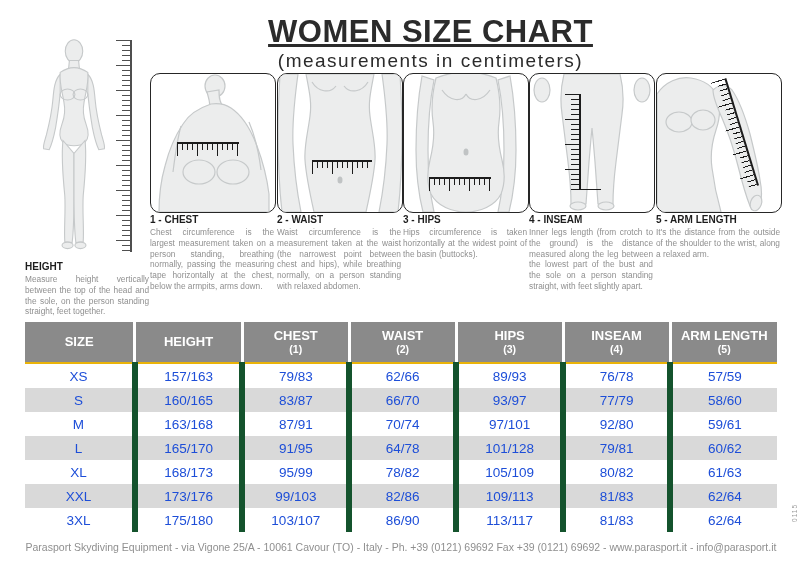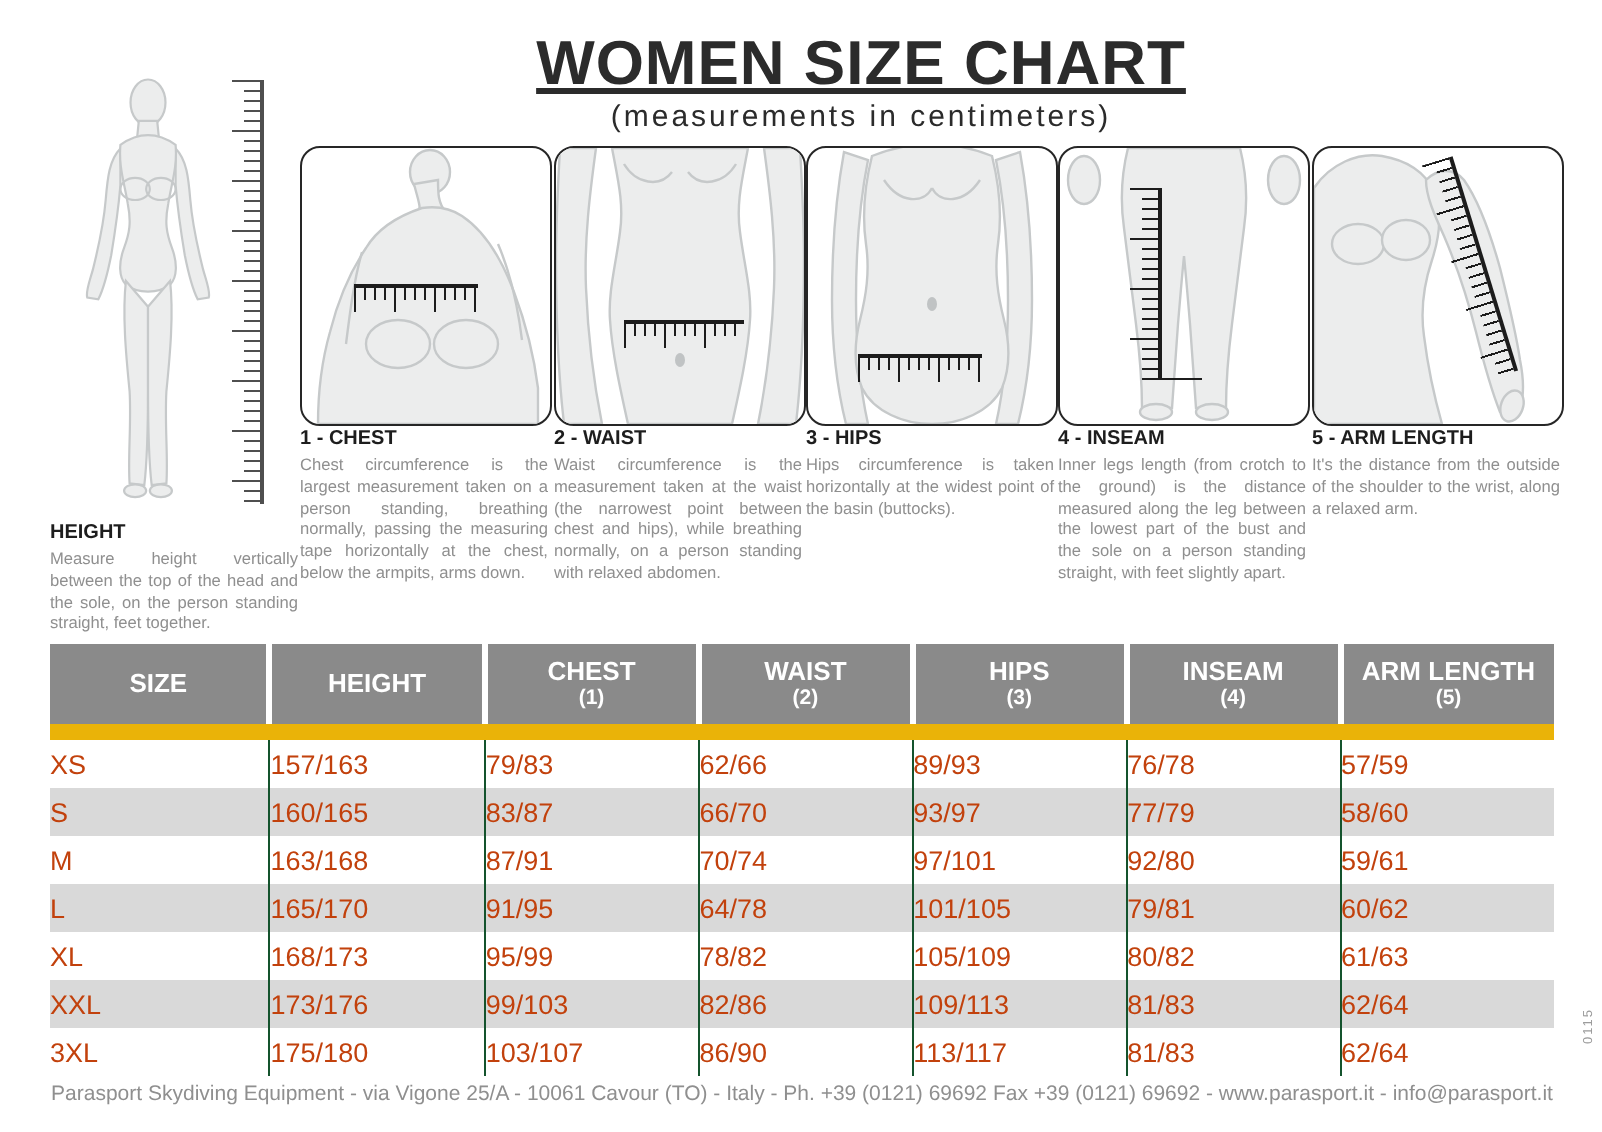--- a/index.html
+++ b/index.html
@@ -4,21 +4,21 @@
 <style>
   html,body{margin:0;padding:0;background:#fff;}
   .page{
     position:relative;width:801px;height:566px;background:#fff;overflow:hidden;
     font-family:"Liberation Sans", sans-serif;color:var(--text-primary,#2b2b2b);
   }
   
   .title{position:absolute;top:14px;left:60px;right:0;text-align:center;
     font-size:31px;font-weight:700;letter-spacing:.5px;color:#2b2b2b;text-decoration:underline;}
   .subtitle{position:absolute;top:50px;left:60px;right:0;text-align:center;
-    font-size:15px;letter-spacing:1.5px;color:#2b2b2b;}
+    font-size:19px;letter-spacing:1.5px;color:#2b2b2b;}
   
   .fig{position:absolute;}
   .fig svg{width:100%;height:100%;display:block;}
   .part{fill:var(--figure-fill,#eceded);stroke:var(--figure-stroke,#c6c9ca);stroke-width:1.2;}
   .arc{fill:none;stroke:var(--figure-stroke,#c6c9ca);stroke-width:1.2;}
   .dot{fill:#c0c3c4;stroke:none;}
   .guide-box{position:absolute;top:73px;width:124px;height:138px;border:1.5px solid #262626;
     border-radius:10px;overflow:hidden;background:#fff;}
   .guide-box svg{position:absolute;left:0;top:0;width:100%;height:100%;}
   
@@ -44,25 +44,25 @@
   .guide-text{position:absolute;top:214px;width:124px;}
   .guide-label{font-size:10px;font-weight:700;color:#1d1d1d;margin:0 0 2px 0;}
   .guide-par{font-size:8.3px;line-height:1.3;color:var(--text-muted,#8f8f8f);margin:0;text-align:justify;}
   .height-text{position:absolute;left:25px;top:261px;width:124px;}
   
   .table-wrap{position:absolute;left:25px;top:322px;width:752px;}
   table{width:100%;border-collapse:collapse;table-layout:fixed;}
   thead th{background:var(--table-header-bg,#8a8a8a);color:#fff;height:40px;padding:0;
     vertical-align:middle;font-weight:700;}
   thead th + th{border-left:3px solid #fff;}
-  thead th{border-bottom:8px solid #eab308;}
+  thead th{border-bottom:2px solid #eab308;}
   .th-label{display:block;font-size:13px;line-height:1.1;}
   .th-sub{display:block;font-size:10.5px;font-weight:700;line-height:1.2;}
-  tbody td{height:24px;text-align:left;font-size:13.5px;color:#c2410c;padding:0;}
-  tbody td + td{border-left:1px solid #14532d;}
+  tbody td{height:24px;text-align:center;font-size:13.5px;color:#1d4ed8;padding:0;}
+  tbody td + td{border-left:6px solid #14532d;}
   tbody tr.alt{background:var(--table-row-alt,#d9d9d9);}
   col.c-size{width:14.6%;} col.c-height{width:14.3%;} col.c-m{width:14.22%;}
   
   .footer{position:absolute;left:25px;top:541px;width:752px;text-align:center;
     font-size:10.5px;color:var(--text-muted,#8f8f8f);}
   .doc-code{position:absolute;right:3px;top:504px;writing-mode:vertical-rl;
     transform:rotate(180deg);font-size:6.5px;color:#9c9c9c;letter-spacing:1px;}
 </style>
 </head>
 <body>
@@ -243,21 +243,21 @@
             <td>70/74</td>
             <td>97/101</td>
             <td>92/80</td>
             <td>59/61</td>
           </tr>
           <tr class="alt">
             <td>L</td>
             <td>165/170</td>
             <td>91/95</td>
             <td>64/78</td>
-            <td>101/105</td>
+            <td>101/128</td>
             <td>79/81</td>
             <td>60/62</td>
           </tr>
           <tr>
             <td>XL</td>
             <td>168/173</td>
             <td>95/99</td>
             <td>78/82</td>
             <td>105/109</td>
             <td>80/82</td>

